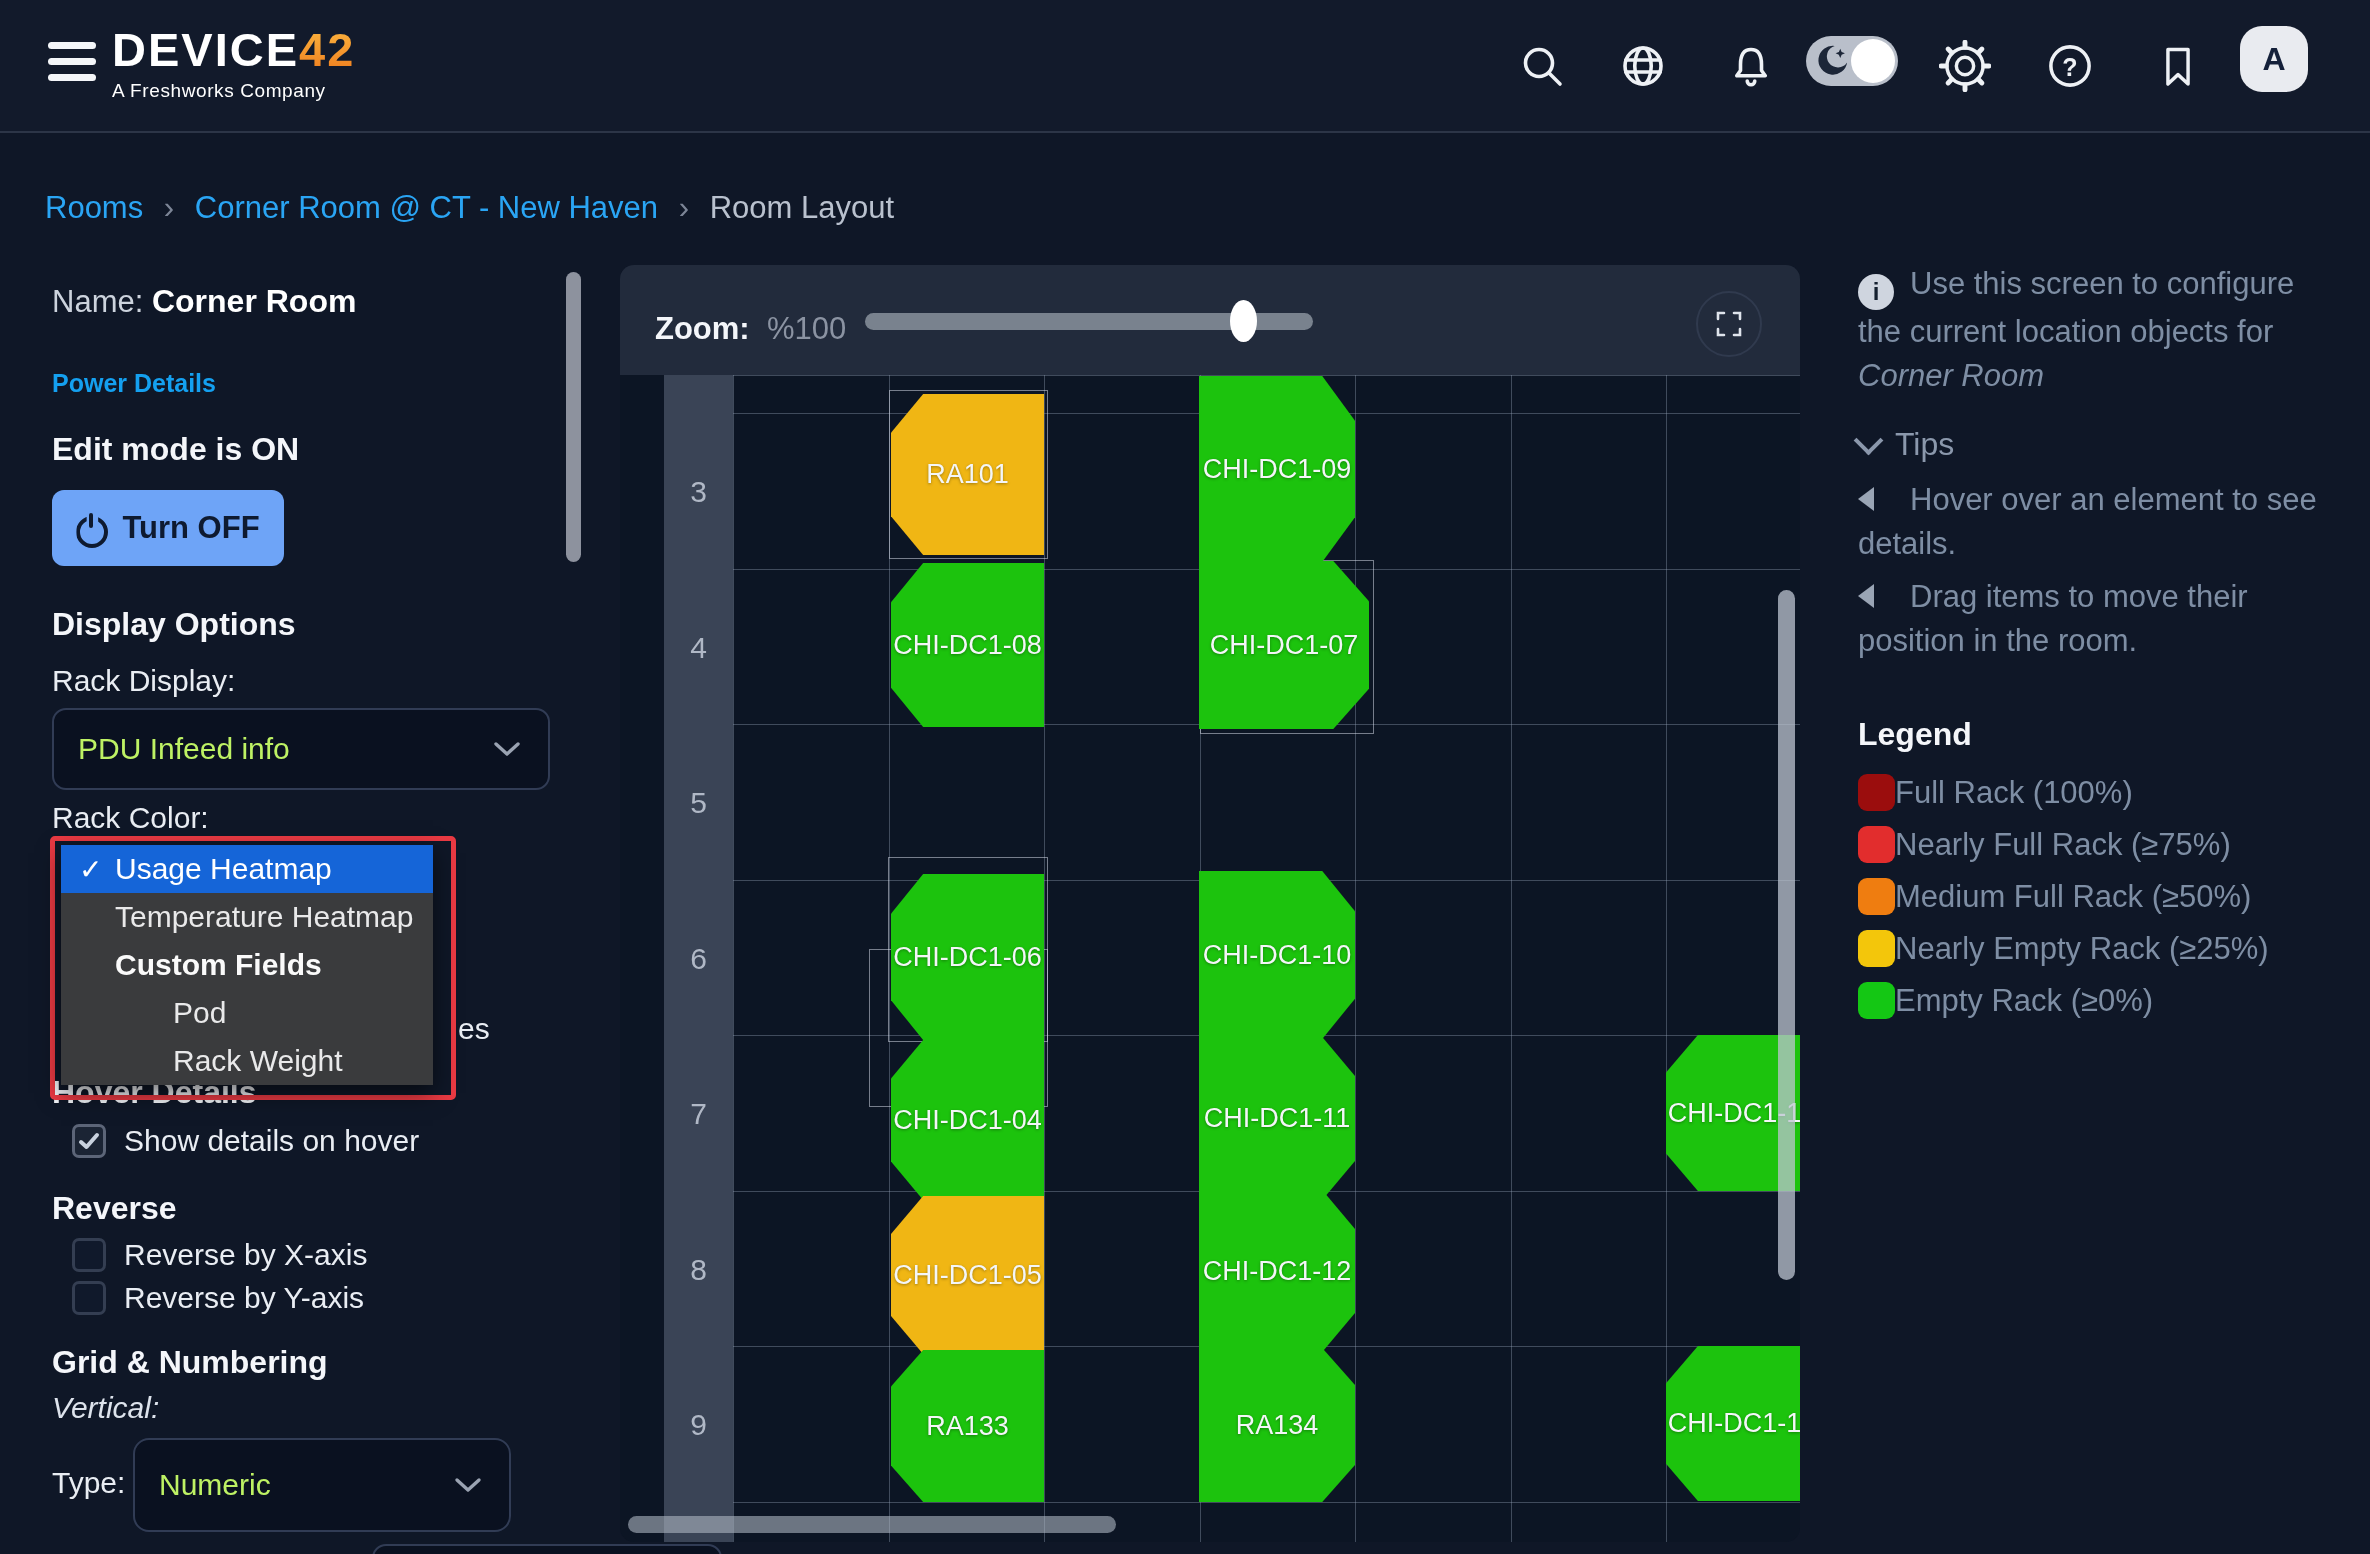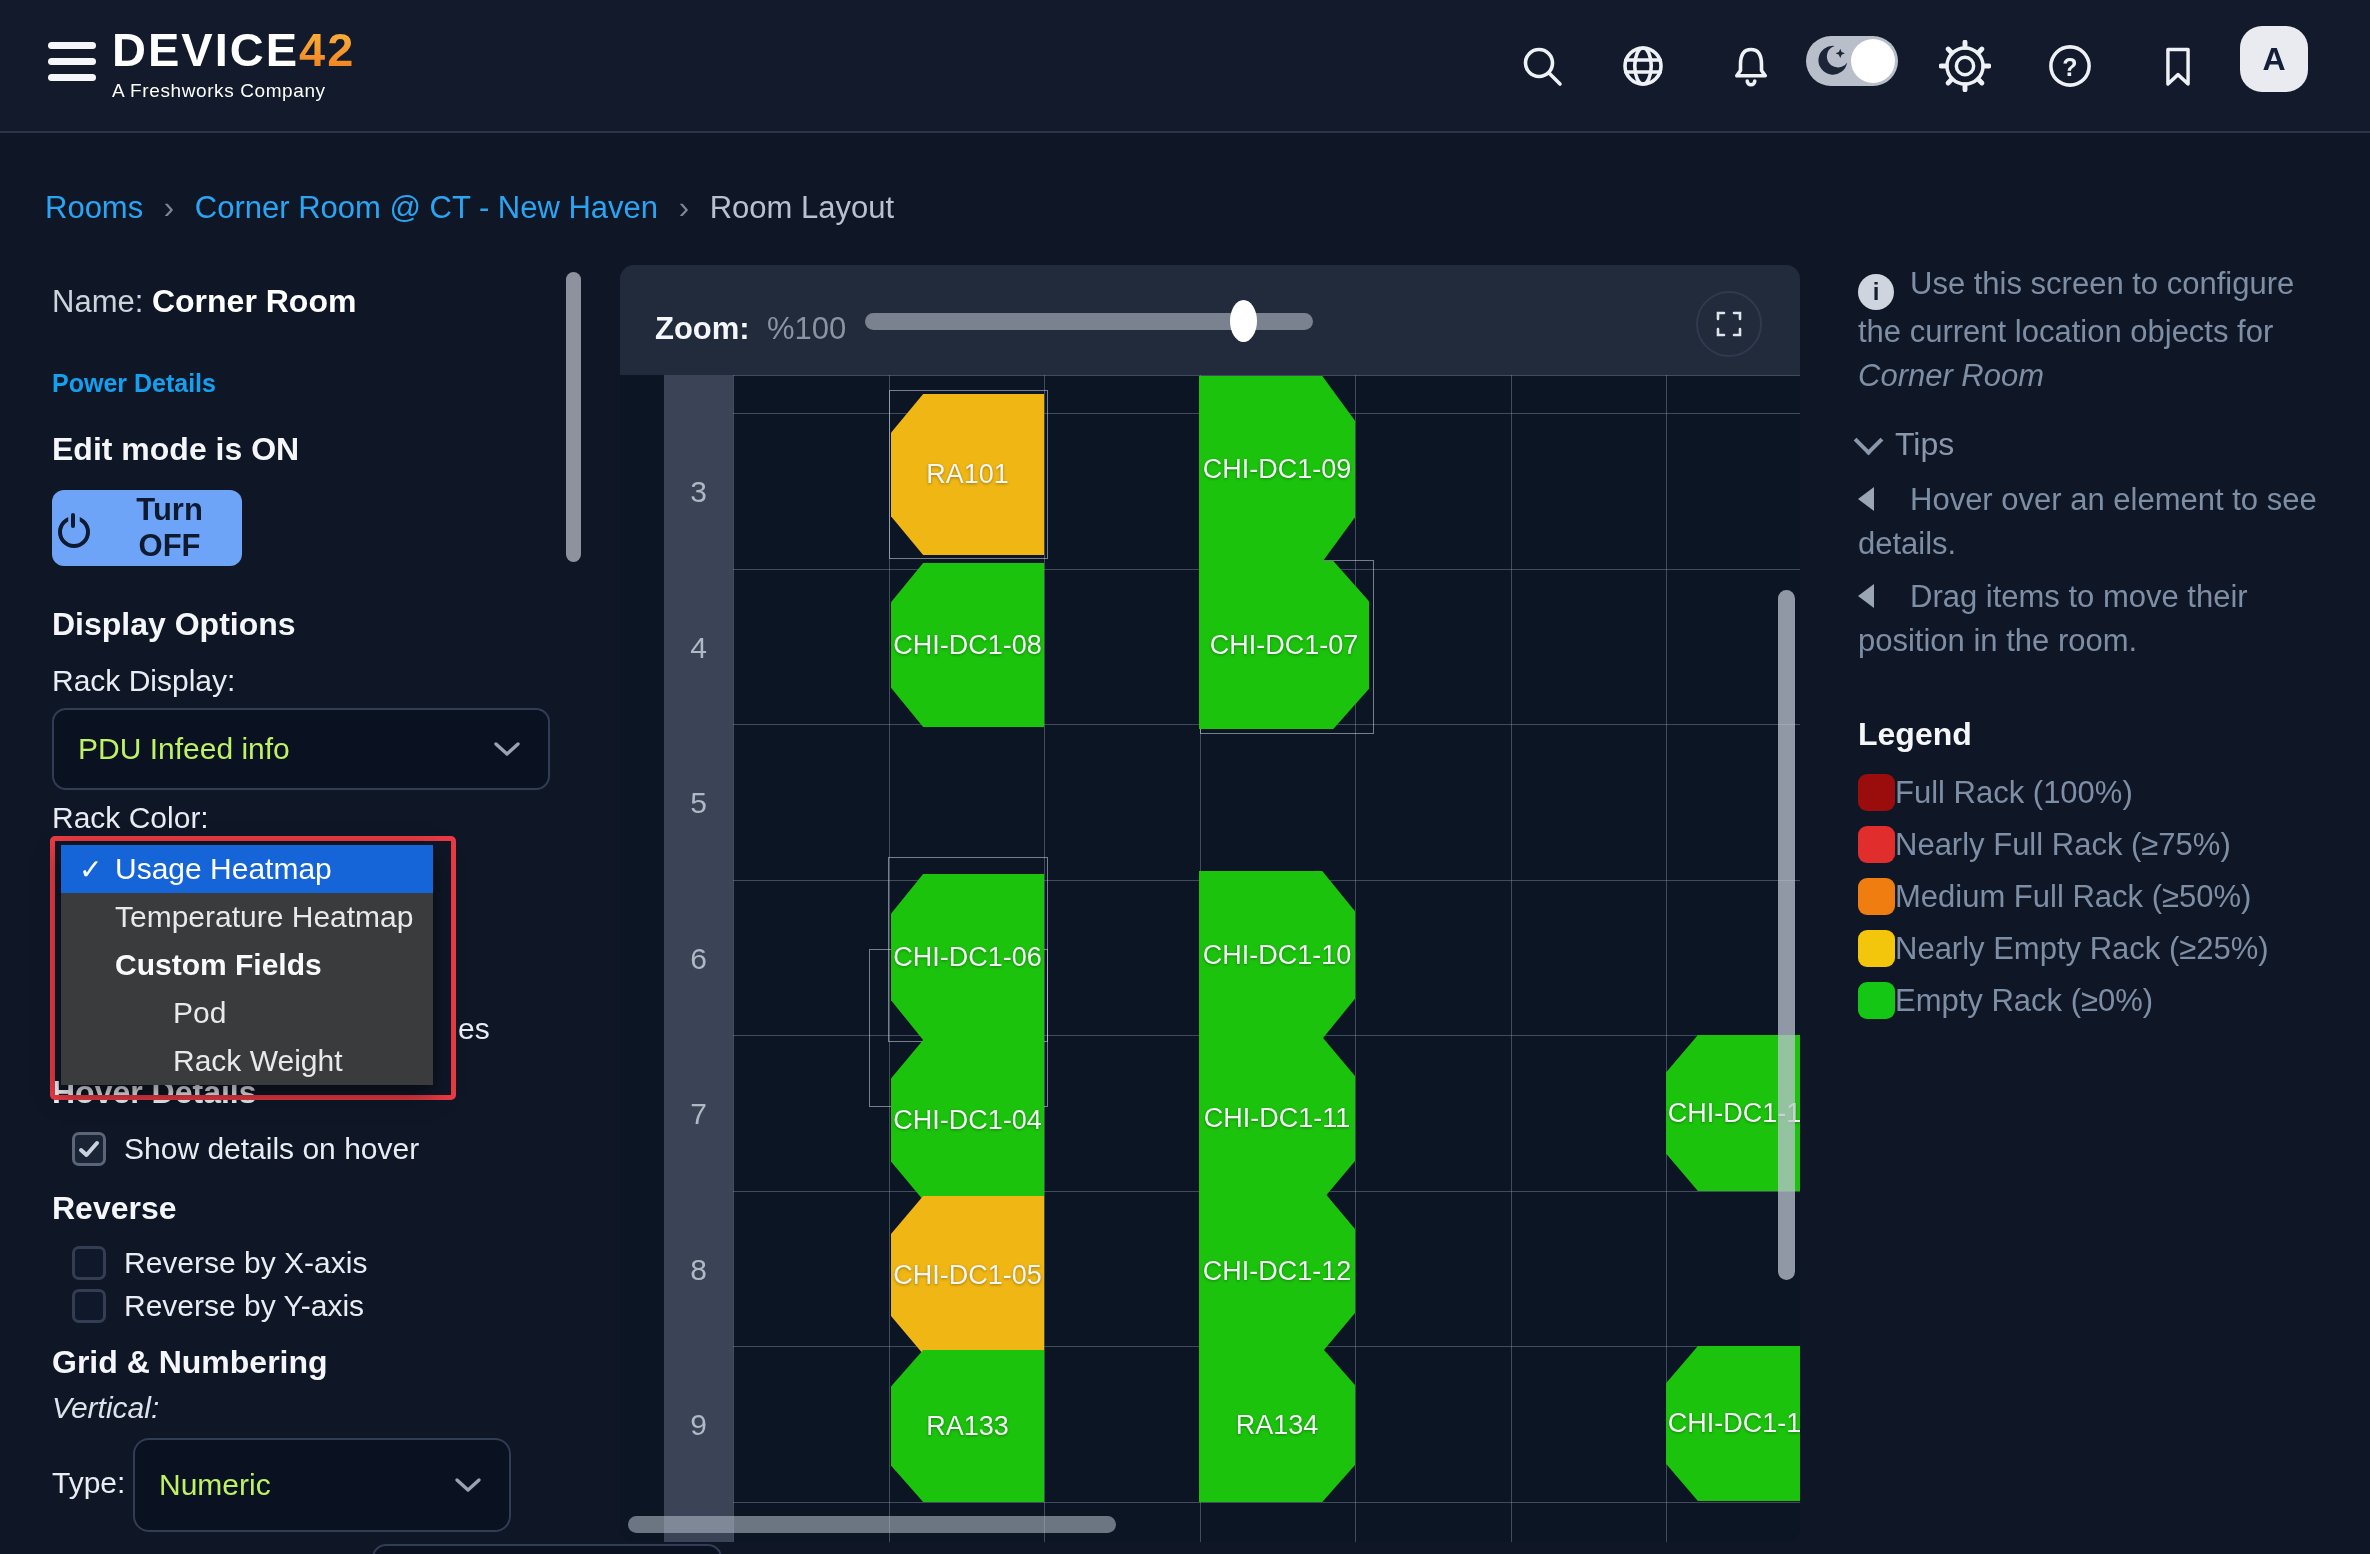--- a/index.html
+++ b/index.html
@@ -28,21 +28,21 @@
   #breadcrumb .sep{color:#7c8596;margin:0 12px;}
   #breadcrumb .current{color:#b9c1ce;}
 
   
   .sb-label{font-size:30px;color:#e9edf3;}
   .sb-heading{font-size:32px;font-weight:bold;color:#f4f6fa;}
   #name-row{left:52px;top:283px;font-size:31px;color:#ccd3dd;}
   #name-row b{color:#ffffff;font-size:32px;}
   #power-details{left:52px;top:369px;font-size:25px;font-weight:bold;color:#14a0f0;cursor:pointer;}
   #edit-mode{left:52px;top:431px;}
-  #turn-off{left:52px;top:490px;width:190px;height:76px;border-radius:12px;background:#6ea4f7;border:none;
+  #turn-off{left:52px;top:490px;width:232px;height:76px;border-radius:12px;background:#6ea4f7;border:none;
             display:flex;align-items:center;justify-content:center;gap:16px;cursor:pointer;
             font-family:"Liberation Sans",sans-serif;font-size:31px;font-weight:bold;color:#0e1a30;}
   .power-ico{position:relative;width:30px;height:30px;}
   .power-ico:before{content:"";position:absolute;left:0;top:3px;width:24px;height:24px;border:4px solid #0e1a30;border-radius:50%;
                     clip-path:polygon(0 0,32% 0,32% 30%,68% 30%,68% 0,100% 0,100% 100%,0 100%);}
   .power-ico:after{content:"";position:absolute;left:13px;top:0;width:4px;height:15px;background:#0e1a30;border-radius:2px;}
   #display-options{left:52px;top:606px;}
   #rack-display-label{left:52px;top:664px;}
   .dd{background:#0a1120;border:2px solid #313c55;border-radius:14px;display:flex;align-items:center;cursor:pointer;}
   .dd .dd-text{font-size:30px;color:#bef264;margin-left:24px;flex:1;}
@@ -57,21 +57,21 @@
   #rack-color-menu{left:61px;top:845px;width:372px;height:240px;background:#3a3b3d;z-index:7;
                    box-shadow:0 8px 22px rgba(0,0,0,.55);}
   .menu-item{height:48px;display:flex;align-items:center;font-size:30px;color:#e9e9ea;cursor:pointer;}
   .menu-item .check{width:26px;margin-left:18px;margin-right:10px;font-size:28px;color:#ffffff;}
   .menu-item .pad{width:26px;margin-left:18px;margin-right:10px;}
   .menu-item.selected{background:#1565d8;color:#ffffff;}
   .menu-item.group .mi-label{font-weight:bold;color:#fafafa;}
   .menu-item.indent .mi-label{margin-left:58px;}
 
   
-  .cb-row{display:flex;align-items:center;gap:18px;margin-top:8px;}
+  .cb-row{display:flex;align-items:center;gap:18px;}
   .cb{width:34px;height:34px;border-radius:7px;box-sizing:border-box;}
   .cb.checked{background:#1b2434;border:3px solid #5c6578;display:flex;align-items:center;justify-content:center;}
   .cb.unchecked{background:#10192b;border:3px solid #343e52;}
   .cb svg{stroke:#c9d2df;fill:none;stroke-width:4;stroke-linecap:round;stroke-linejoin:round;}
   #show-details-row{left:72px;top:1124px;}
   #reverse-heading{left:52px;top:1190px;}
   #reverse-x-row{left:72px;top:1238px;}
   #reverse-y-row{left:72px;top:1281px;}
   #grid-numbering{left:52px;top:1344px;}
   #vertical-label{left:52px;top:1391px;font-style:italic;color:#dde3ec;}

